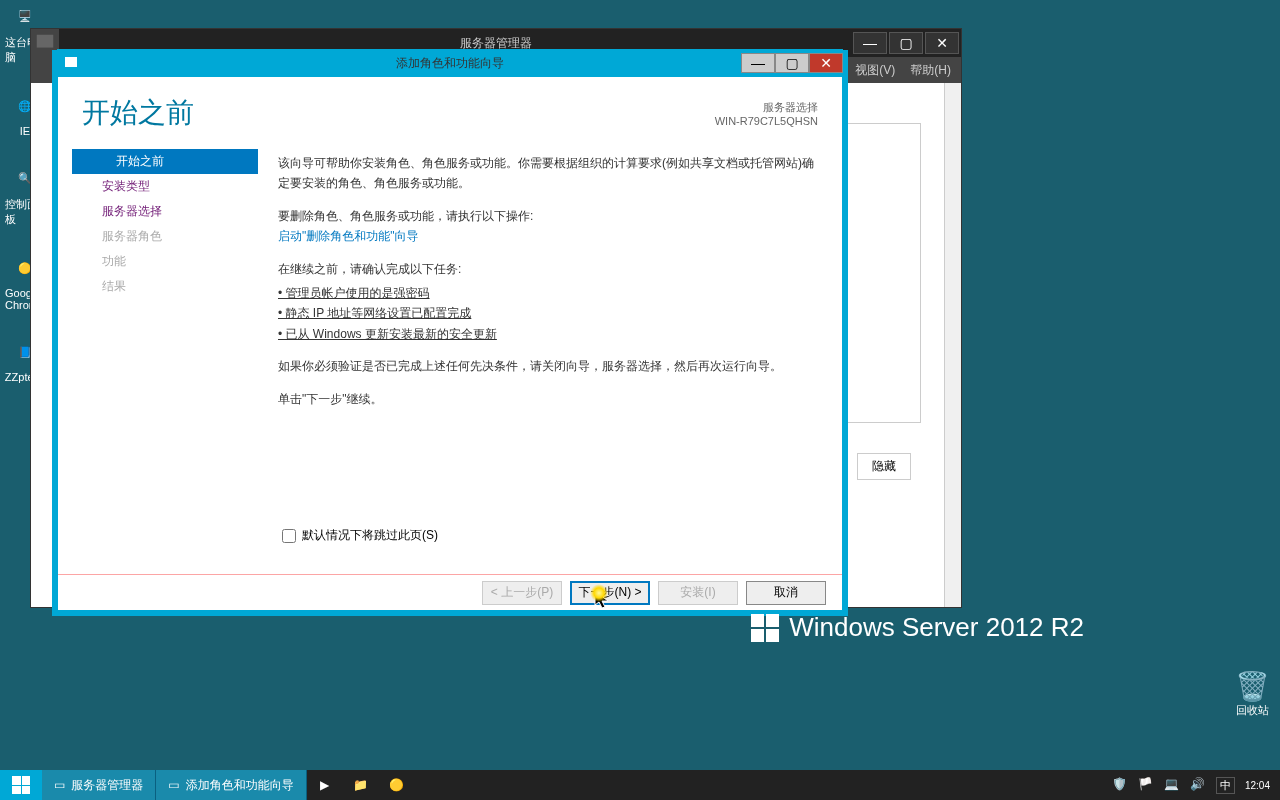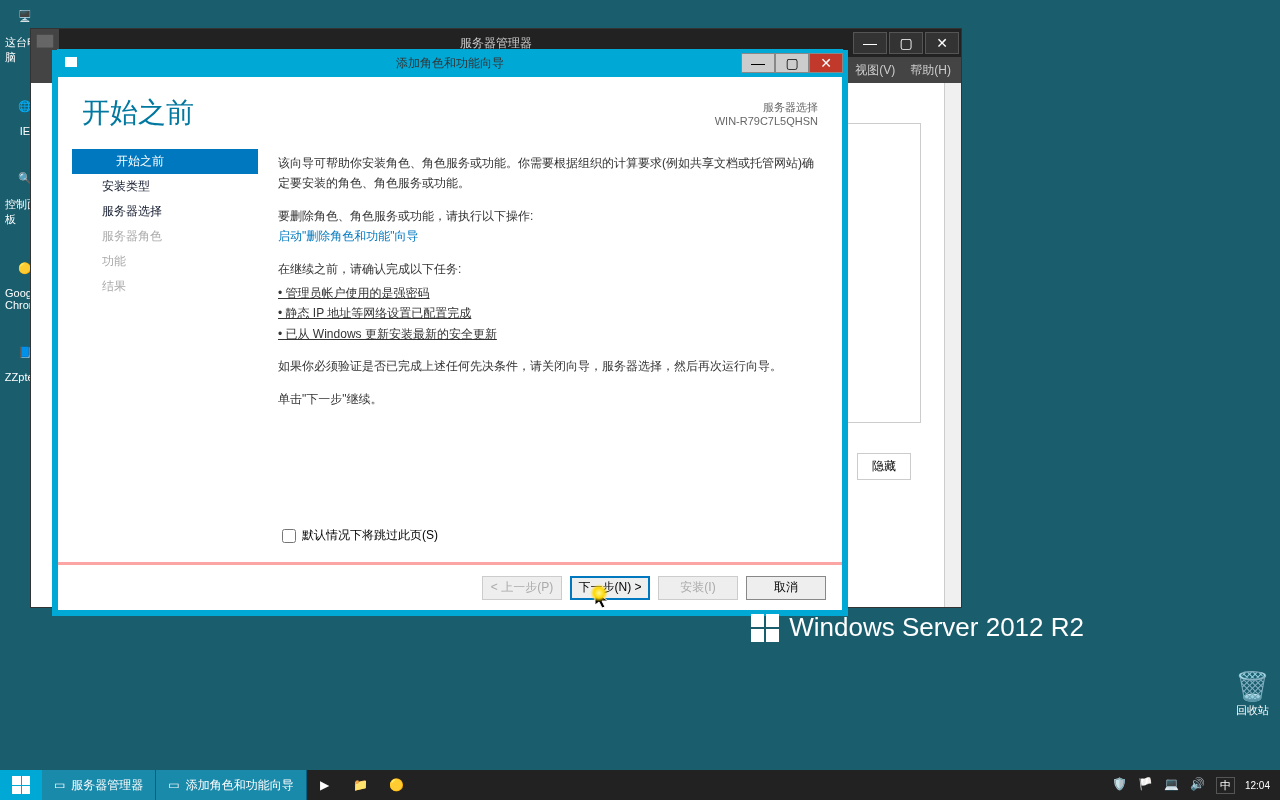--- a/index.html
+++ b/index.html
@@ -32,34 +32,34 @@
 .wiz-controls { margin-left: auto; display: flex; }
 .wiz-ctrl { width: 34px; height: 20px; background: #ccc; border:1px solid #888; display: flex; align-items: center; justify-content: center; cursor: pointer; font-size: 14px;}
 .wiz-ctrl.close { background: #c0392b; color: white; }
 
 .wiz-header { height: 72px; padding: 12px 24px; display: flex; align-items: center; justify-content: space-between; }
 .wiz-big-title { font-size: 28px; color: #0078a0; font-weight: 300; }
 .wiz-target { text-align: right; font-size: 11px; color: #666; }
 
 .wiz-body { display: flex; height: 400px; }
 .wiz-nav { width: 200px; padding-top: 0; }
-.nav-item { padding: 4px 0 4px 44px; font-size: 12px; color: #0f172a; cursor: pointer; }
+.nav-item { padding: 4px 0 4px 44px; font-size: 12px; color: #701a75; cursor: pointer; }
 .nav-item.active { background: #0078c0; color: white; padding-left:44px; margin-left:14px; margin-right:0;}
 .nav-item.disabled { color: #aaa; }
 
 .wiz-content { flex: 1; padding: 4px 18px 0 20px; font-size: 12px; color: #333; line-height: 1.7; }
 .wiz-content p { margin-bottom: 12px; }
 .wiz-link { color: #0078c0; cursor: pointer; }
 .wiz-bullets { margin-top:2px; margin-bottom:12px;}
 .wiz-bullets li { list-style:none;text-decoration:underline; }
 
 .wiz-skip { position: absolute; left: 224px; bottom: 66px; font-size: 12px; display:flex; align-items:center; gap:6px;}
 .wiz-skip input { width:14px; height:14px; }
 
-.wiz-footer { position:absolute; bottom:0; left:0; right:0; height: 48px; border-top: 3px solid #fca5a5; display: flex; align-items: center; justify-content: flex-end; padding: 0 16px; gap: 8px; }
+.wiz-footer { position:absolute; bottom:0; left:0; right:0; height: 36px; border-top: 1px solid #fca5a5; display: flex; align-items: center; justify-content: flex-end; padding: 0 16px; gap: 8px; }
 .wiz-btn { width: 80px; height: 24px; border: 1px solid #888; background: #eee; font-size: 12px; cursor: pointer; }
 .wiz-btn:disabled { color: #aaa; border-color:#ccc; cursor:default;}
 .wiz-btn.primary { border: 2px solid #0078c0; }
 
 
 .watermark { position: absolute; right: 196px; top: 612px; color: white; font-size: 26px; font-weight: 300; display:flex; align-items:center; gap:10px;}
 .win-logo { width:28px; height:28px; display:grid; grid-template-columns:1fr 1fr; grid-template-rows:1fr 1fr; gap:2px;}
 .win-logo div{ background:white;}
 
 

